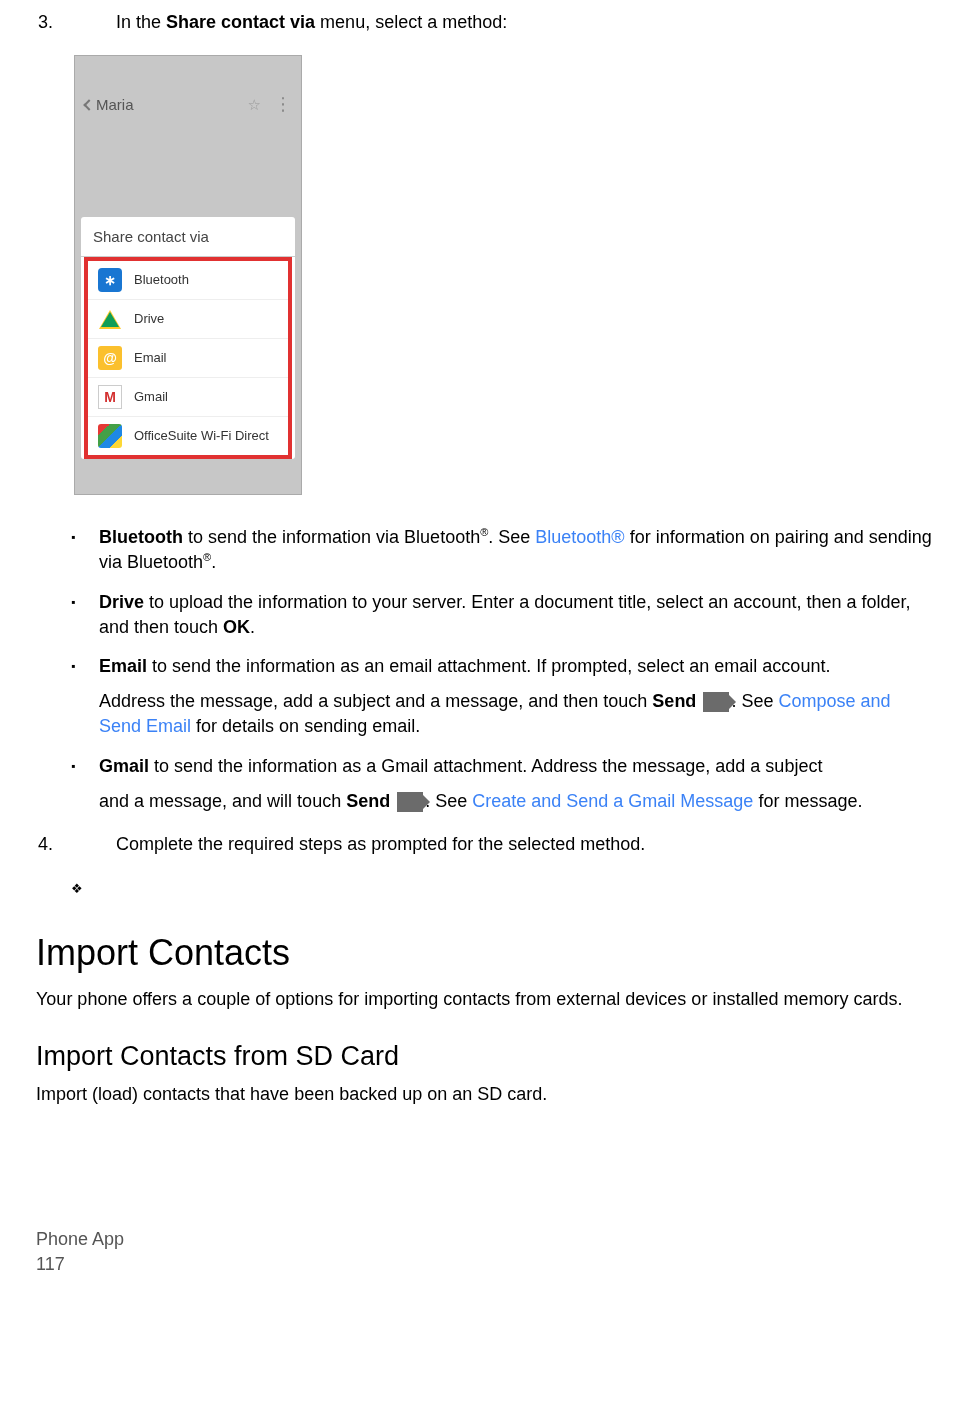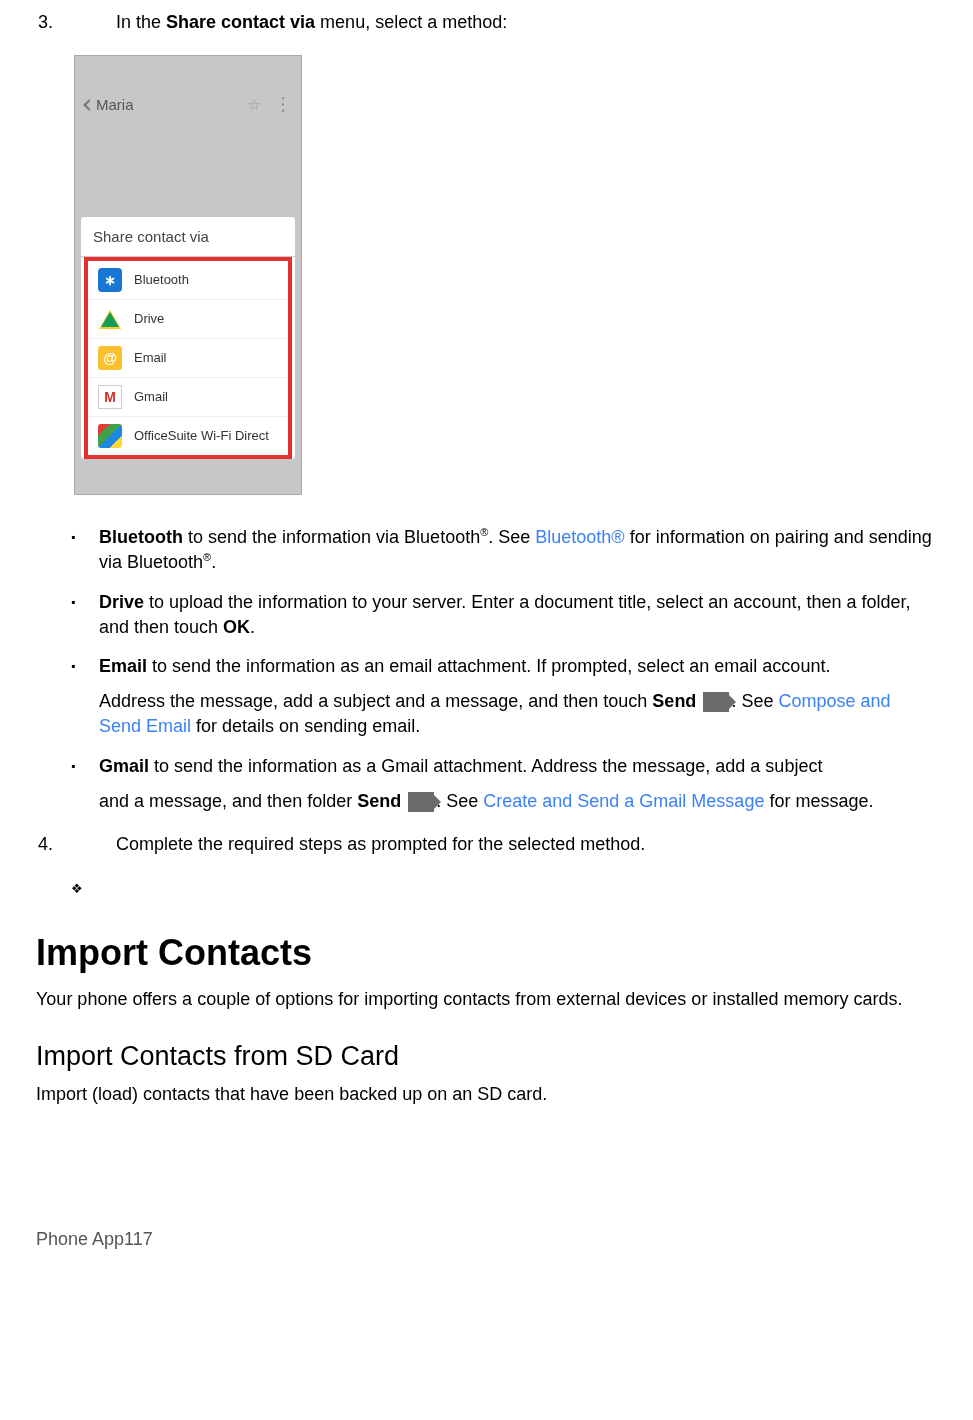--- a/index.html
+++ b/index.html
@@ -31,24 +31,24 @@
 .option { display: flex; align-items: center; padding: 7px 10px; font-size: 13px; color: #333; border-bottom: 1px solid #eee; }
 .opt-icon { width: 24px; height: 24px; margin-right: 12px; display: flex; align-items: center; justify-content: center; font-size: 14px; color: #fff; font-weight: bold; }
 .icon-bt { background: #1976d2; border-radius: 4px; }
 .icon-email { background: #fbc02d; border-radius: 3px; color:#fff;}
 .icon-gmail { background: #fff; color: #d32f2f; border: 1px solid #ccc; }
 .icon-office { background: linear-gradient(135deg,#e53935 25%,#43a047 25% 50%,#1e88e5 50% 75%,#fdd835 75%); border-radius:3px;}
 .diamond-bullet { min-width:28px; font-size:13px; padding-top:3px; }
 .diamond-row { display:flex; margin: 14px 0 14px 35px; }
 .send-icon { display: inline-block; width: 26px; height: 20px; background: #6b6b6b; vertical-align: middle; position: relative; margin: 0 2px; }
 .send-icon::after { content:""; position:absolute; right:-7px; top:2px; border-left:8px solid #6b6b6b; border-top:8px solid transparent; border-bottom:8px solid transparent;}
-h1.big { font-family: Verdana, Geneva, sans-serif; font-size: 36px; font-weight: bold; margin: 30px 0 8px 0; }
+h1.big { font-family: Verdana, Geneva, sans-serif; font-size: 36px; font-weight: normal; margin: 30px 0 8px 0; }
 h2.med { font-family: Verdana, Geneva, sans-serif; font-size: 27px; font-weight: normal; margin: 26px 0 6px 0; }
 .intro { margin: 4px 0 16px 0; }
-.footer { display: flex; margin-top: 120px; color: #555; }
+.footer { display: flex; margin-top: 120px; color: #555; flex-direction: column; }
 .drive-tri { width: 0;height: 0;border-left: 11px solid transparent;border-right: 11px solid transparent;border-bottom: 19px solid #ffca28; position: relative; }
 .drive-tri::after { content:"";position:absolute;left:-9px;top:2px;width:0;height:0;border-left:9px solid transparent;border-right:9px solid transparent;border-bottom:15px solid #0f9d58;}
 .chevron-back{display:inline-block;width:8px;height:8px;border-left:2px solid #777;border-bottom:2px solid #777;transform:rotate(45deg);}
 .star-icon{font-size:15px;color:#999;}
 .menu-dots{font-size:18px;color:#888;letter-spacing:-1px;}
 </style>
 </head>
 <body>
 
 <div class="ol-item">
@@ -117,21 +117,21 @@
     <div style="height:10px"></div>
     <span>Address the message, add a subject and a message, and then touch </span><b>Send</b> <span class="send-icon"></span><span>. See </span><a class="link">Compose and Send Email</a><span> for details on sending email.</span>
   </div>
 </div>
 
 <div class="sub-bullet">
   <div class="bullet-char">▪</div>
   <div class="sub-content">
     <b>Gmail</b><span> to send the information as a Gmail attachment. Address the message, add a subject</span>
     <div style="height:10px"></div>
-    <span>and a message, and then folder </span><b>Send</b> <span class="send-icon"></span><span>. See </span><a class="link">Create and Send a Gmail Message</a><span> for message.</span>
+    <span>and a message, and will touch </span><b>Send</b> <span class="send-icon"></span><span>. See </span><a class="link">Create and Send a Gmail Message</a><span> for message.</span>
   </div>
 </div>
 
 <div class="ol-item" style="margin-top:18px">
   <div class="ol-num">4.</div>
   <div class="ol-content">Complete the required steps as prompted for the selected method.</div>
 </div>
 
 <div class="diamond-row">
   <div class="diamond-bullet">❖</div>

